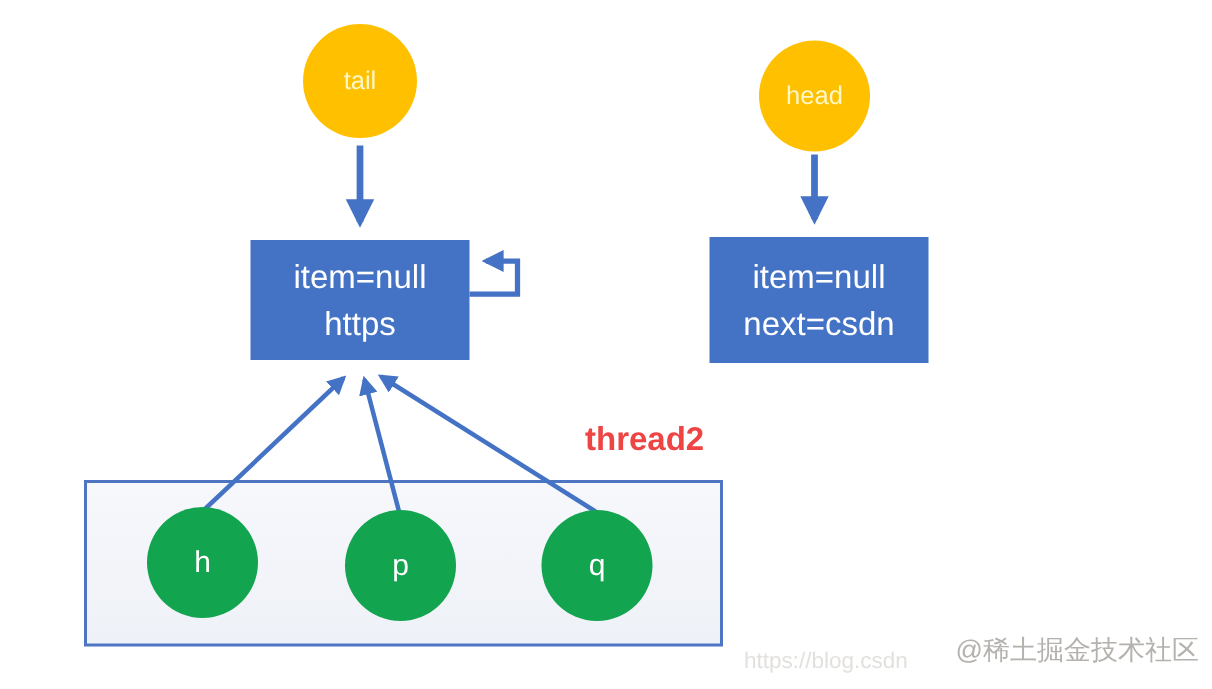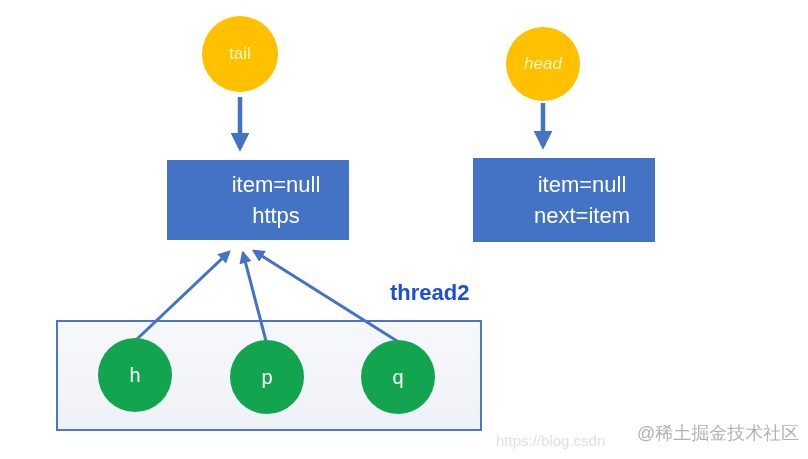--- a/index.html
+++ b/index.html
@@ -24,39 +24,38 @@
   .node { position: absolute; z-index: 2; display: flex; align-items: center; justify-content: center; }
 
   .pointer-circle {
     width: 76px; height: 76px;
     border-radius: 50%;
     background: #FFC000;
     color: rgba(255, 252, 215, 0.92);
     font-size: 17px;
   }
   .circle-tail { left: 202px; top: 16px; }
-  .circle-head { left: 506px; top: 27px; width: 74px; height: 74px; font-style: italic; }
+  .circle-head { left: 506px; top: 27px; width: 74px; height: 74px; }
 
   .node-box {
     background: #4472C4;
     color: #ffffff;
     flex-direction: column;
     font-size: 22px;
     line-height: 31px;
     text-align: center;
-    padding-left: 36px;
   }
   .box-left  { left: 167px; top: 160px; width: 146px; height: 80px; }
   .box-right { left: 473px; top: 158px; width: 146px; height: 84px; }
 
   .thread-label {
     position: absolute;
     left: 390px; top: 280px;
     z-index: 2;
-    color: #1d4ed8;
+    color: #ef4444;
     font-size: 22px;
     font-weight: bold;
   }
 
   .queue-container {
     position: absolute;
     left: 56px; top: 320px;
     width: 422px; height: 107px;
     border: 2px solid #4d75c2;
     background: linear-gradient(180deg, #f7f8fc 0%, #eef1f7 100%);
@@ -118,21 +117,21 @@
   <div class="node pointer-circle circle-head">
     <span>head</span>
   </div>
 
   <div class="node node-box box-left">
     <span>item=null</span>
     <span>https</span>
   </div>
   <div class="node node-box box-right">
     <span>item=null</span>
-    <span>next=item</span>
+    <span>next=csdn</span>
   </div>
 
   <div class="thread-label">thread2</div>
 
   <div class="node item-circle circle-h">
     <span>h</span>
   </div>
   <div class="node item-circle circle-p">
     <span>p</span>
   </div>

